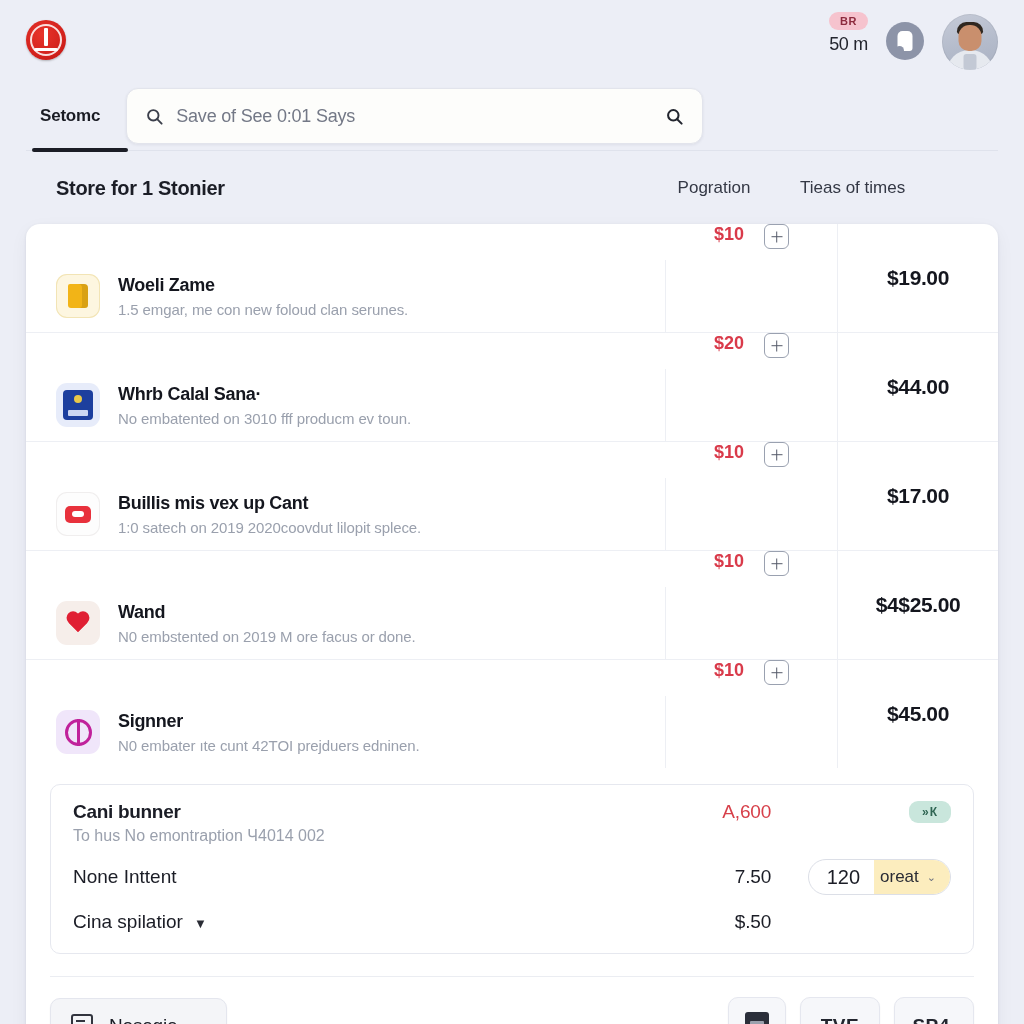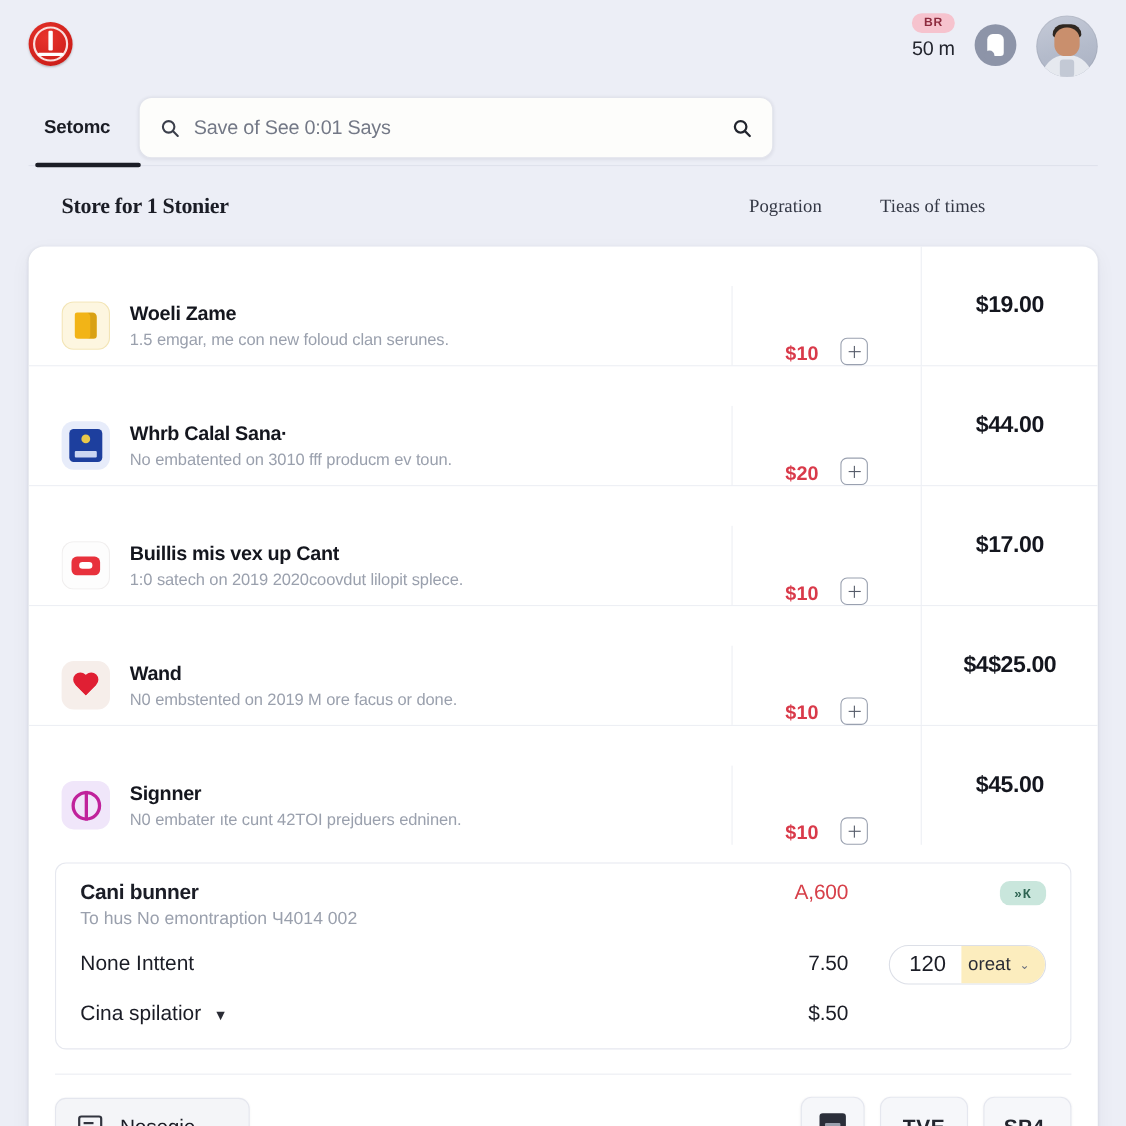--- a/index.html
+++ b/index.html
@@ -123,21 +123,21 @@
   .nav-rule {
     position: absolute; left: 26px; right: 26px; bottom: 1px; height: 1px;
     background: #dfe2ec;
   }
 
   
   .content { padding: 0 26px; }
 
   .table-head {
     display: flex; align-items: center;
-    height: 72px; padding: 0 38px 0 30px; font-family: Liberation Serif, serif;
+    height: 72px; padding: 0 38px 0 30px;
   }
   .th-main { font-size: 20px; font-weight: 700; letter-spacing: -.3px; flex: 1; }
   .th-a { width: 172px; text-align: center; font-size: 17px; color: #343845; }
   .th-b { width: 160px; text-align: left; font-size: 17px; color: #343845; }
 
   .card {
     background: #fff; border-radius: 14px;
     box-shadow: 0 1px 3px rgba(30,35,60,.10), 0 6px 18px rgba(30,35,60,.05);
     overflow: hidden;
   }
@@ -187,21 +187,21 @@
              border: 3px solid #c0229b; position: relative; }
   .gl-circ::after { content: ""; position: absolute; left: 50%; top: -3px; bottom: -3px;
              width: 3px; margin-left: -1.5px; background: #c0229b; }
 
   .rtext { min-width: 0; }
   .rtitle { font-size: 18px; font-weight: 700; letter-spacing: -.3px; color: #14161e;
             margin-bottom: 5px; white-space: nowrap; }
   .rdesc { font-size: 15px; color: #9aa0ad; letter-spacing: -.1px; white-space: nowrap; }
 
   .row-a {
-    width: 172px; flex: none; display: flex; align-items: flex-end;
+    width: 172px; flex: none; display: flex; align-items: flex-start;
     justify-content: center; gap: 20px; border-right: 1px solid #edeff4;
   }
   .price-red { font-size: 18px; font-weight: 700; color: #d93a4a; }
   .plus-btn {
     width: 25px; height: 25px; border: 1px solid #9aa1b0; border-radius: 6px;
     background: #fff; position: relative; cursor: pointer; flex: none;
   }
   .plus-btn::before, .plus-btn::after {
     content: ""; position: absolute; left: 50%; top: 50%; background: #555b69;
   }

